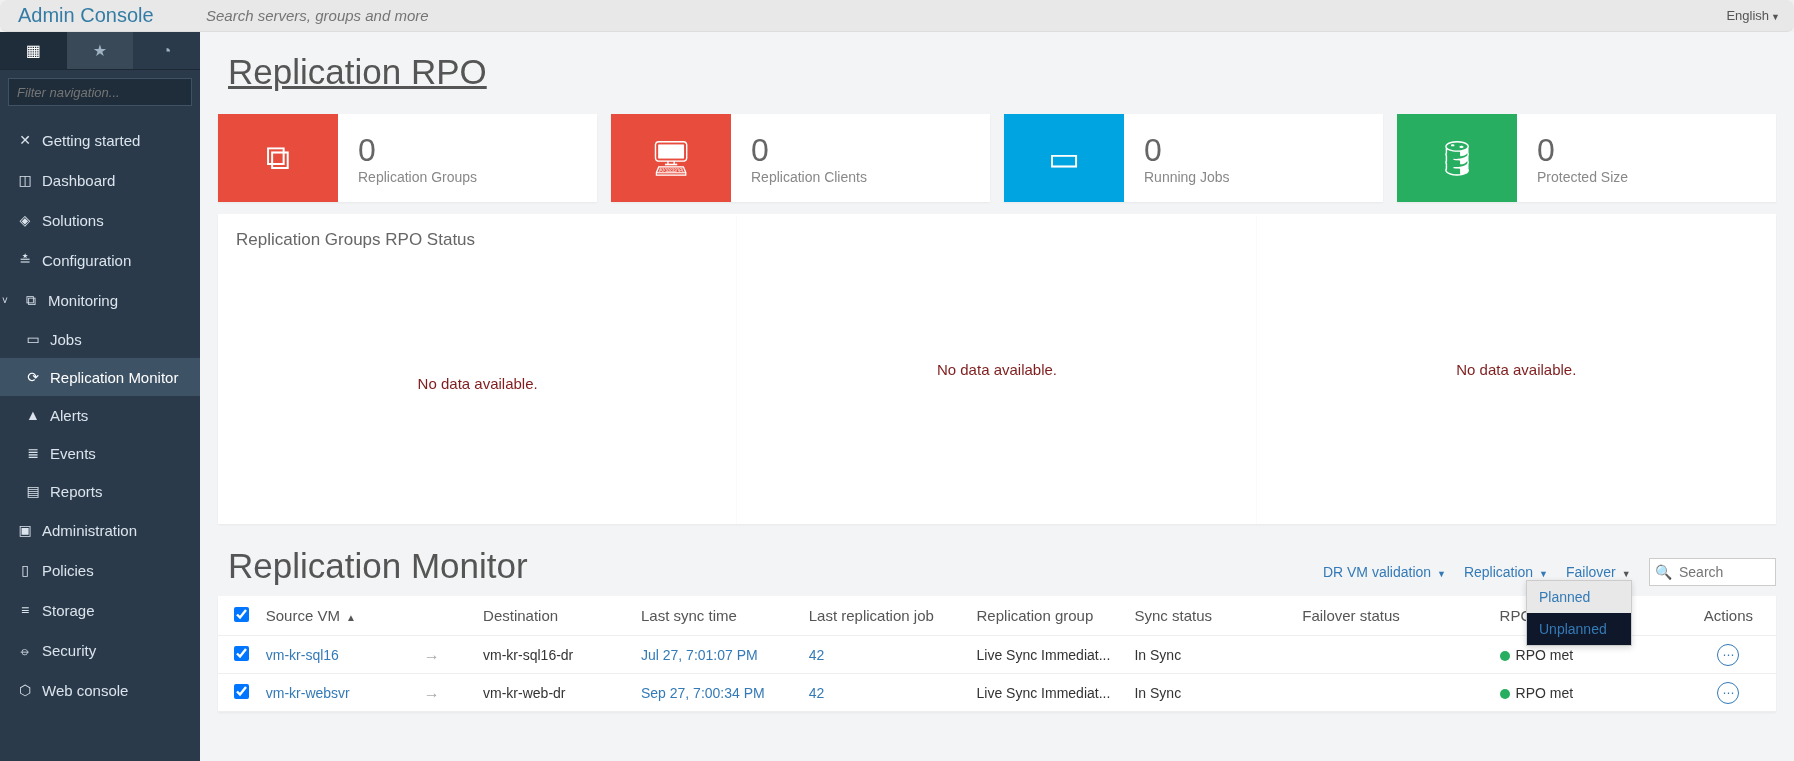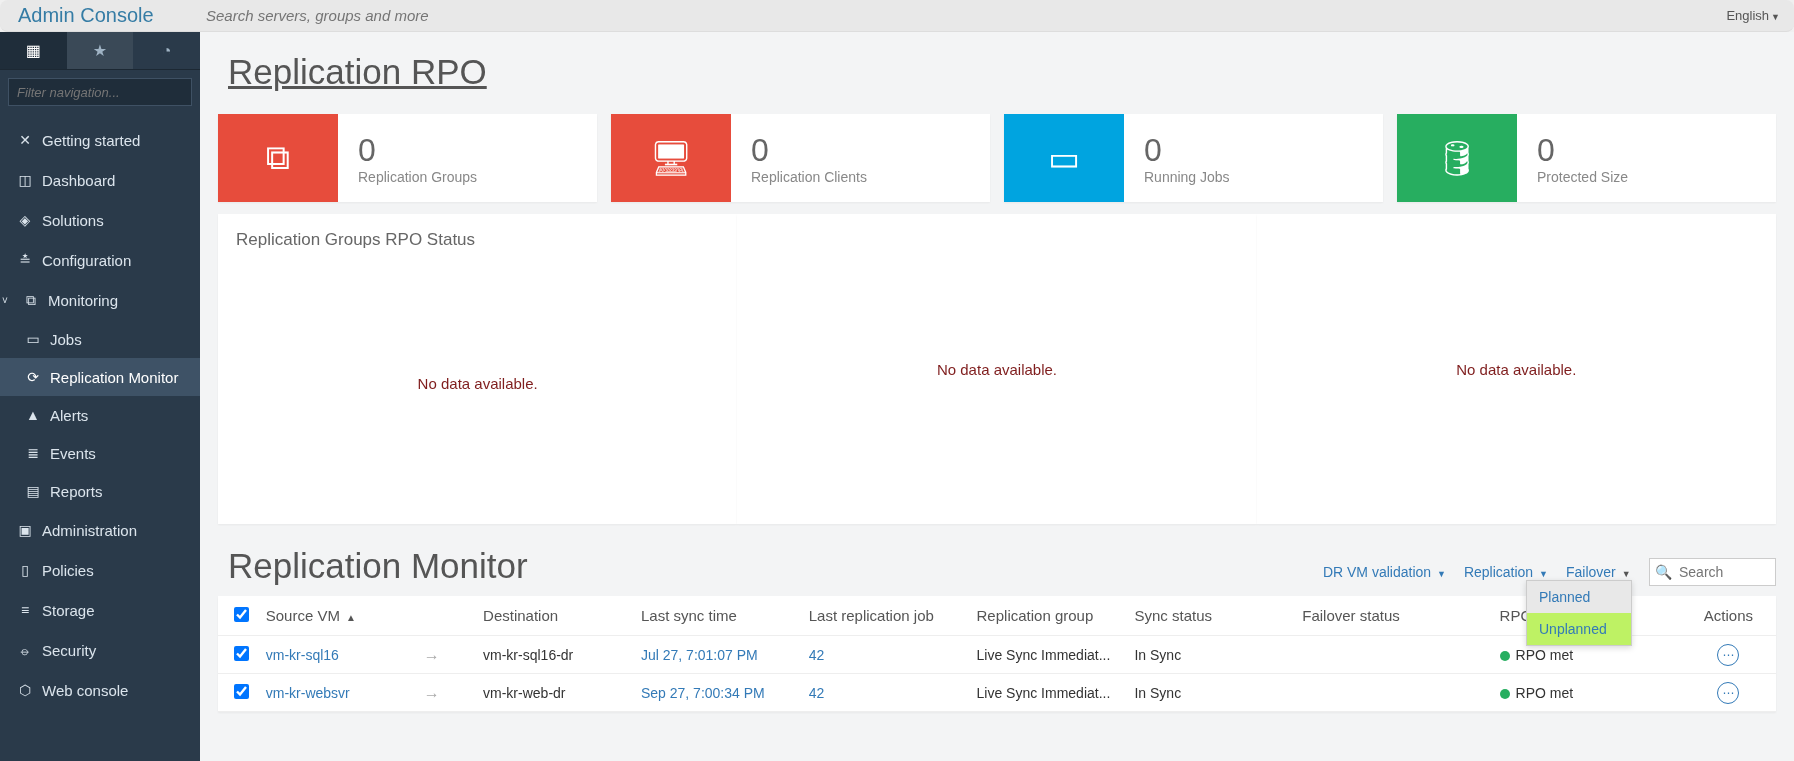--- a/index.html
+++ b/index.html
@@ -54,21 +54,21 @@
 .mon-head { display: flex; align-items: flex-end; margin: 22px 0 10px 10px; }
 .mon-title { font-size: 35px; font-weight: 300; color: #555; flex: 1; }
 .mon-actions { display: flex; align-items: center; gap: 18px; position: relative; }
 .link-dd { color: #337ab7; font-size: 14px; cursor: pointer; }
 .link-dd .tri { font-size: 9px; margin-left: 2px; color: #337ab7; }
 .link-dd.fail .tri { color: #555; }
 .search-small { display: flex; align-items: center; border: 1px solid #ccc; height: 28px; background: #fff; padding: 0 6px; }
 .search-small input { border: none; outline: none; width: 90px; font-size: 14px; color: #888; }
 .search-small .sico { color: #888; margin-right: 6px; }
 
-.dropdown { position: absolute; top: 22px; right: 144px; width: 106px; background: #bef264; border: 1px solid #ccc; box-shadow: 0 2px 6px rgba(0,0,0,.15); z-index: 10; }
+.dropdown { position: absolute; top: 22px; right: 144px; width: 106px; background: #0f172a; border: 1px solid #ccc; box-shadow: 0 2px 6px rgba(0,0,0,.15); z-index: 10; }
 .dropdown .dd-item { padding: 8px 12px; font-size: 14px; color: #337ab7; cursor: pointer; }
 .dropdown .dd-item.hov { background: #e8e8e8; }
 
 
 .tbl { background: #fff; box-shadow: 0 1px 2px rgba(0,0,0,.05); }
 .tbl-row { display: flex; align-items: center; height: 38px; border-bottom: 1px solid #eee; padding: 0 8px; }
 .tbl-row.head { font-size: 15px; color: #555; height: 40px; }
 .tbl-row.head .cell { font-weight: 400; }
 .cell { padding: 0 8px; overflow: hidden; text-overflow: ellipsis; white-space: nowrap; }
 .c-chk { width: 32px; }

